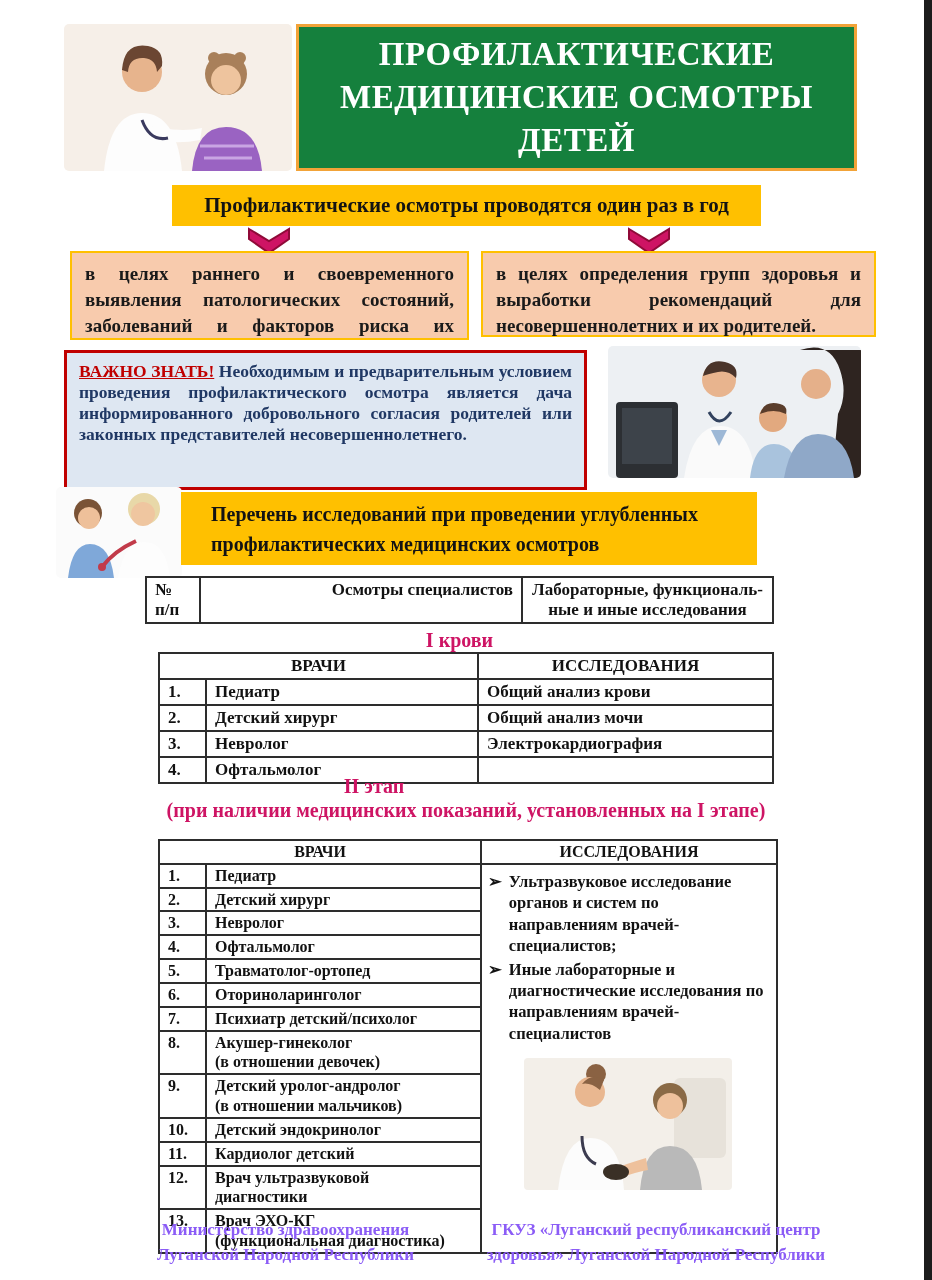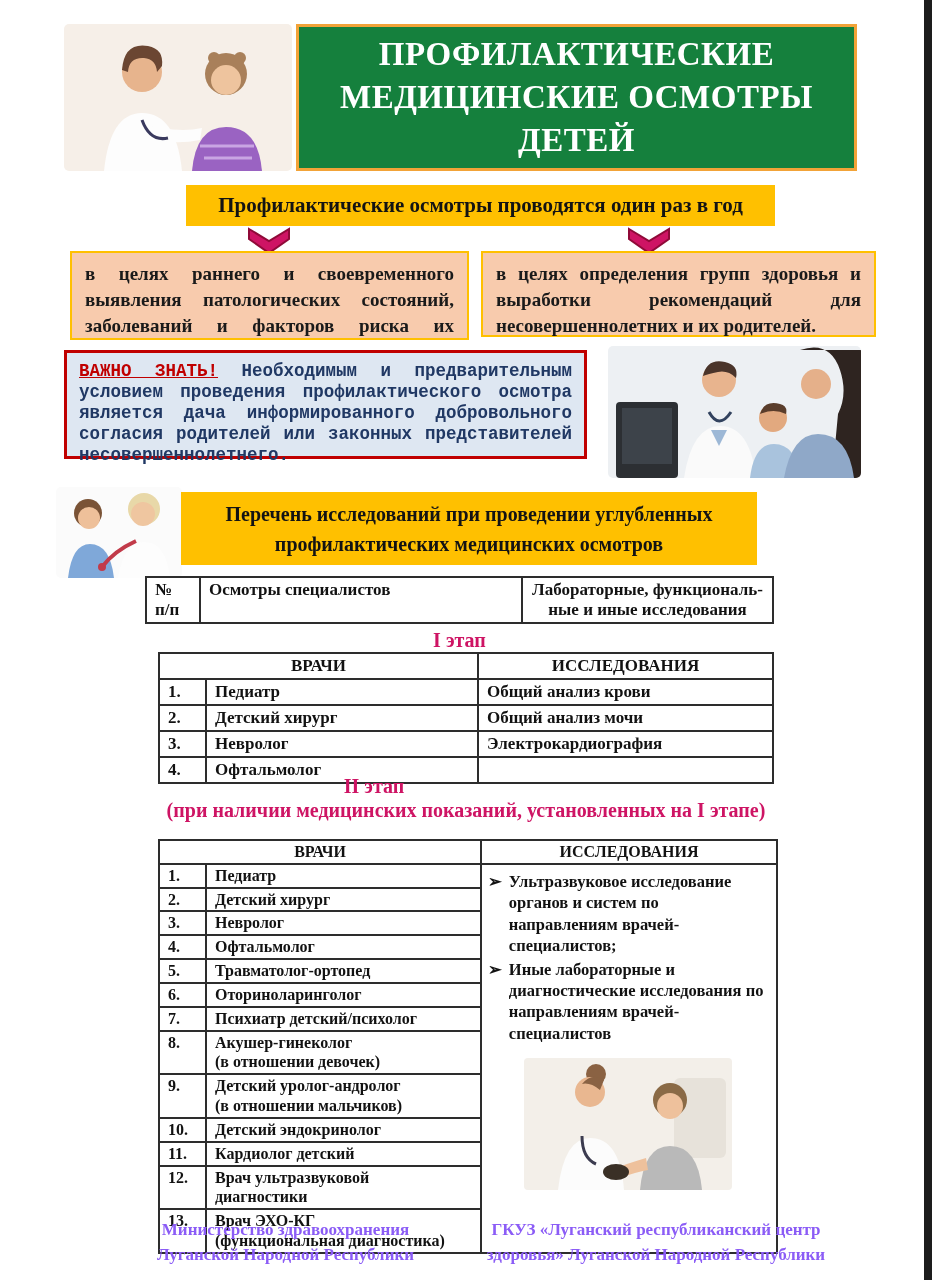--- a/index.html
+++ b/index.html
@@ -16,48 +16,48 @@
 
   .title-block {
     position:absolute; left:296px; top:24px; width:561px; height:147px;
     background:#15803d; border:3px solid #F2A338;
     display:flex; align-items:center; justify-content:center;
     text-align:center; color:#fff; font-weight:bold; font-size:33px;
     line-height:1.3; padding:0 28px; letter-spacing:0.5px;
   }
 
   .banner1 {
-    position:absolute; left:186px; top:185px; width:589px; height:41px;
+    position:absolute; left:172px; top:185px; width:589px; height:41px;
     background:#FFC000; display:flex; align-items:center; justify-content:center;
     font-weight:bold; font-size:21px; color:#131313;
   }
   .arrow { position:absolute; width:44px; height:28px; }
   .arrow-1 { left:247px; top:227px; }
   .arrow-2 { left:627px; top:227px; }
 
   .purpose {
     position:absolute; background:#F8CBAD; border:2px solid #FFC000;
     font-weight:bold; font-size:19px; line-height:1.38; color:#1a1a1a;
     text-align:justify; padding:8px 13px;
   }
   .purpose-left  { left:70px;  top:251px; width:399px; height:89px; }
   .purpose-right { left:481px; top:251px; width:395px; height:86px; }
 
   .important-box {
-    position:absolute; left:64px; top:350px; width:523px; height:109px;
+    position:absolute; left:64px; top:350px; width:523px; height:140px;
     background:#DEE7F2; border:3px solid #C00000;
     font-weight:bold; font-size:17.5px; line-height:1.2; padding:8px 12px;
-    text-align:justify; color:#203864;font-family:Liberation Mono, monospace;
+    text-align:justify; color:#203864;
   }
   .important-label { color:#C00000; text-decoration:underline; }
 
   .banner2 {
     position:absolute; left:181px; top:492px; width:576px; height:73px;
     background:#FFC000; display:flex; align-items:center; justify-content:center;
-    text-align:center; font-weight:bold; font-size:20px; color:#131313;
+    font-weight:bold; font-size:20px; color:#131313;
     line-height:1.5; padding:0 30px;
   }
 
   .tbl { border-collapse:collapse; font-weight:bold; color:#121212; }
   .tbl th, .tbl td { border:2px solid #2d2d2d; vertical-align:top; padding:1px 8px; }
   .tbl th { text-align:center; }
   .pre { white-space:pre-line; }
 
   .header-table { position:absolute; left:145px; top:576px; width:629px; font-size:17px; }
   .header-table td { padding:2px 8px; }
@@ -179,28 +179,28 @@
   <table class="tbl header-table">
     <colgroup>
         <col style="width:54px">
         <col style="width:322px">
         <col>
       </colgroup>
     <tbody>
         <tr>
       <td class="pre">№
 п/п</td>
-      <td style="text-align:left;">Осмотры специалистов</td>
+      <td style="text-align:right;">Осмотры специалистов</td>
       <td class="pre" style="text-align:center;">Лабораторные, функциональ-
 ные и иные исследования</td>
     </tr>
   </tbody>
     </table>
 
-  <div class="stage-title stage1-title">I этап</div>
+  <div class="stage-title stage1-title">I крови</div>
 
   <table class="tbl stage1-table">
     <colgroup>
         <col style="width:47px">
         <col style="width:272px">
         <col>
       </colgroup>
     <tbody>
         <tr>
       <th colspan="2">ВРАЧИ</th>

